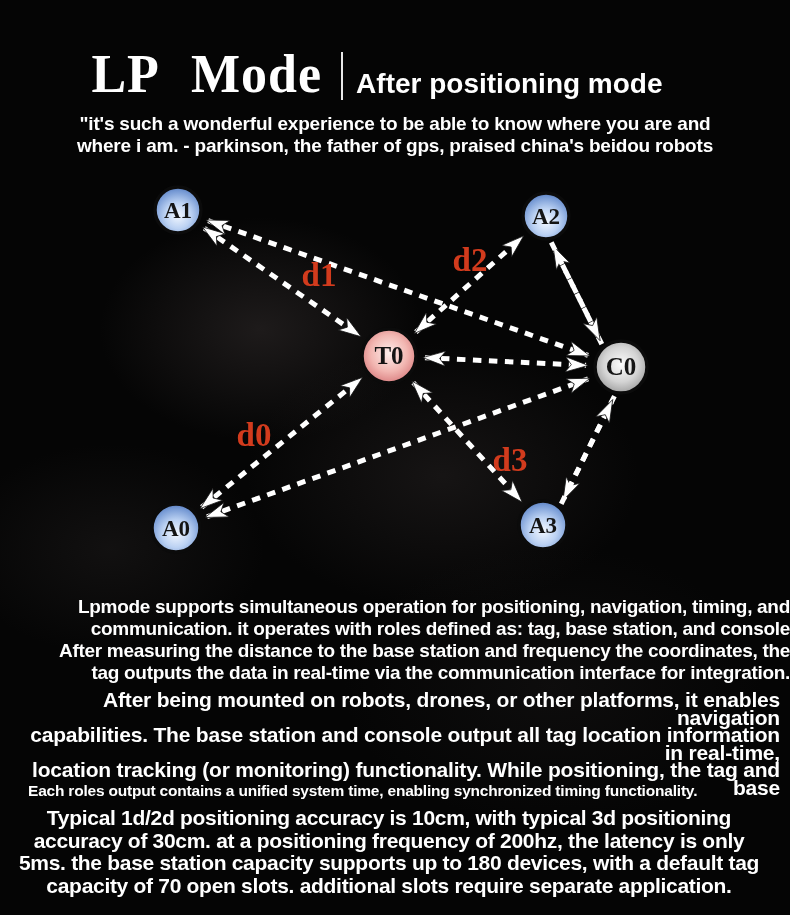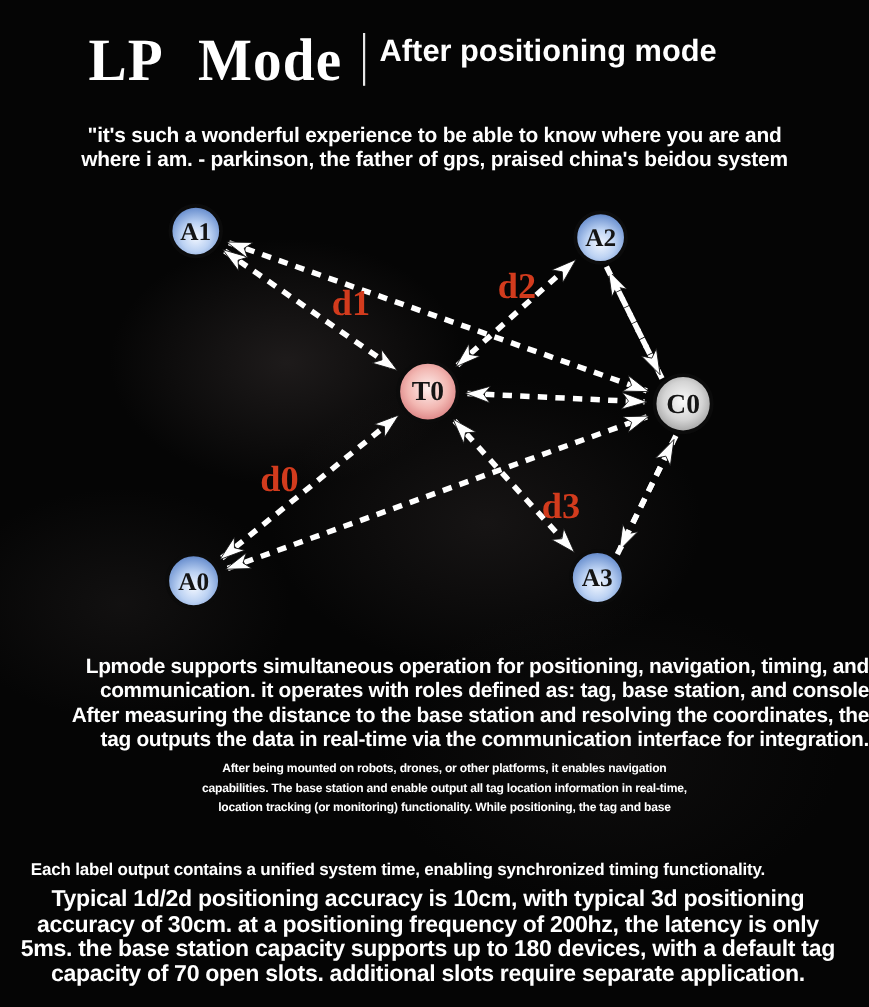--- a/index.html
+++ b/index.html
@@ -9,51 +9,51 @@
     background:
       radial-gradient(230px 160px at 33% 36%, rgba(70,62,62,.38), transparent 70%),
       radial-gradient(280px 190px at 56% 52%, rgba(62,55,55,.30), transparent 70%),
       radial-gradient(220px 150px at 14% 60%, rgba(55,50,50,.26), transparent 70%),
       radial-gradient(300px 200px at 70% 75%, rgba(40,36,36,.25), transparent 70%),
       #050505;
     color:#fff;
   }
   .abs{position:absolute;}
   
-  .hdr{top:30px;left:0;width:732px;height:70px;display:flex;align-items:flex-start;justify-content:center;}
+  .hdr{top:30px;left:11px;width:732px;height:70px;display:flex;align-items:flex-end;justify-content:center;}
   .title-serif{
     font-family:"Liberation Serif",serif;font-weight:bold;font-size:52px;
     letter-spacing:1px;word-spacing:20px;line-height:1;transform:scaleY(1.05);
   }
   .title-divider{width:2px;height:48px;background:#e8e8e8;margin:0 13px 0 19px;}
   .subtitle{font-weight:bold;font-size:28px;letter-spacing:0;}
   
   .quote{top:113px;left:0;width:790px;text-align:center;font-weight:bold;font-size:19px;line-height:21.5px;letter-spacing:-0.2px;}
   
   #diagram{top:178px;left:0;}
   
   .p1{top:596px;left:0;width:790px;text-align:right;font-weight:bold;font-size:19px;line-height:22px;letter-spacing:-0.3px;}
-  .p2{top:691px;left:28px;width:752px;text-align:center;font-weight:bold;font-size:11px;line-height:17.6px;letter-spacing:-0.2px;}
+  .p2{top:691px;left:28px;width:752px;text-align:right;font-weight:bold;font-size:21px;line-height:17.6px;letter-spacing:-0.2px;}
   .note{top:782px;left:28px;width:752px;text-align:left;font-weight:bold;font-size:15.5px;letter-spacing:-0.2px;}
   .p3{top:807px;left:0;width:778px;text-align:center;font-weight:bold;font-size:21px;line-height:22.5px;letter-spacing:-0.3px;}
   .edge-label{font-family:"Liberation Serif",serif;font-weight:bold;font-size:33px;fill:#d23b1d;}
   .node-label{font-family:"Liberation Serif",serif;font-weight:bold;fill:#141414;}
 </style>
 </head>
 <body>
 
 <header class="abs hdr">
   <span class="title-serif">LP Mode</span>
   <span class="title-divider"></span>
   <span class="subtitle">After positioning mode</span>
 </header>
 
 <div class="abs quote">
   <div>"it's such a wonderful experience to be able to know where you are and</div>
-  <div>where i am. - parkinson, the father of gps, praised china's beidou system</div>
+  <div>where i am. - parkinson, the father of gps, praised china's beidou robots</div>
 </div>
 
 <svg id="diagram" class="abs" width="790" height="405" viewBox="0 0 790 405">
   <defs>
     <radialGradient id="gradAnchor" cx="0.5" cy="0.62" r="0.75">
       <stop offset="0%" stop-color="#f2f7ff"></stop>
       <stop offset="38%" stop-color="#bcd2f3"></stop>
       <stop offset="72%" stop-color="#7397d3"></stop>
       <stop offset="100%" stop-color="#2e4f95"></stop>
     </radialGradient>
@@ -116,30 +116,30 @@
       <g>
         <circle cx="543" cy="347" r="24" fill="url(#gradAnchor)" stroke="#0b0b0b" stroke-width="3.5"></circle>
         <text x="543" y="347" text-anchor="middle" dy="8" class="node-label" font-size="23">A3</text>
       </g>
     </g>
 </svg>
 
 <div class="abs p1">
   <div>Lpmode supports simultaneous operation for positioning, navigation, timing, and</div>
   <div>communication. it operates with roles defined as: tag, base station, and console</div>
-  <div>After measuring the distance to the base station and resolving the coordinates, the</div>
+  <div>After measuring the distance to the base station and frequency the coordinates, the</div>
   <div>tag outputs the data in real-time via the communication interface for integration.</div>
 </div>
 
 <div class="abs p2">
   <div>After being mounted on robots, drones, or other platforms, it enables navigation</div>
-  <div>capabilities. The base station and enable output all tag location information in real-time,</div>
+  <div>capabilities. The base station and console output all tag location information in real-time,</div>
   <div>location tracking (or monitoring) functionality. While positioning, the tag and base</div>
 </div>
 
-<div class="abs note">Each label output contains a unified system time, enabling synchronized timing functionality.</div>
+<div class="abs note">Each roles output contains a unified system time, enabling synchronized timing functionality.</div>
 
 <div class="abs p3">
   <div>Typical 1d/2d positioning accuracy is 10cm, with typical 3d positioning</div>
   <div>accuracy of 30cm. at a positioning frequency of 200hz, the latency is only</div>
   <div>5ms. the base station capacity supports up to 180 devices, with a default tag</div>
   <div>capacity of 70 open slots. additional slots require separate application.</div>
 </div>
 
 </body></html>

